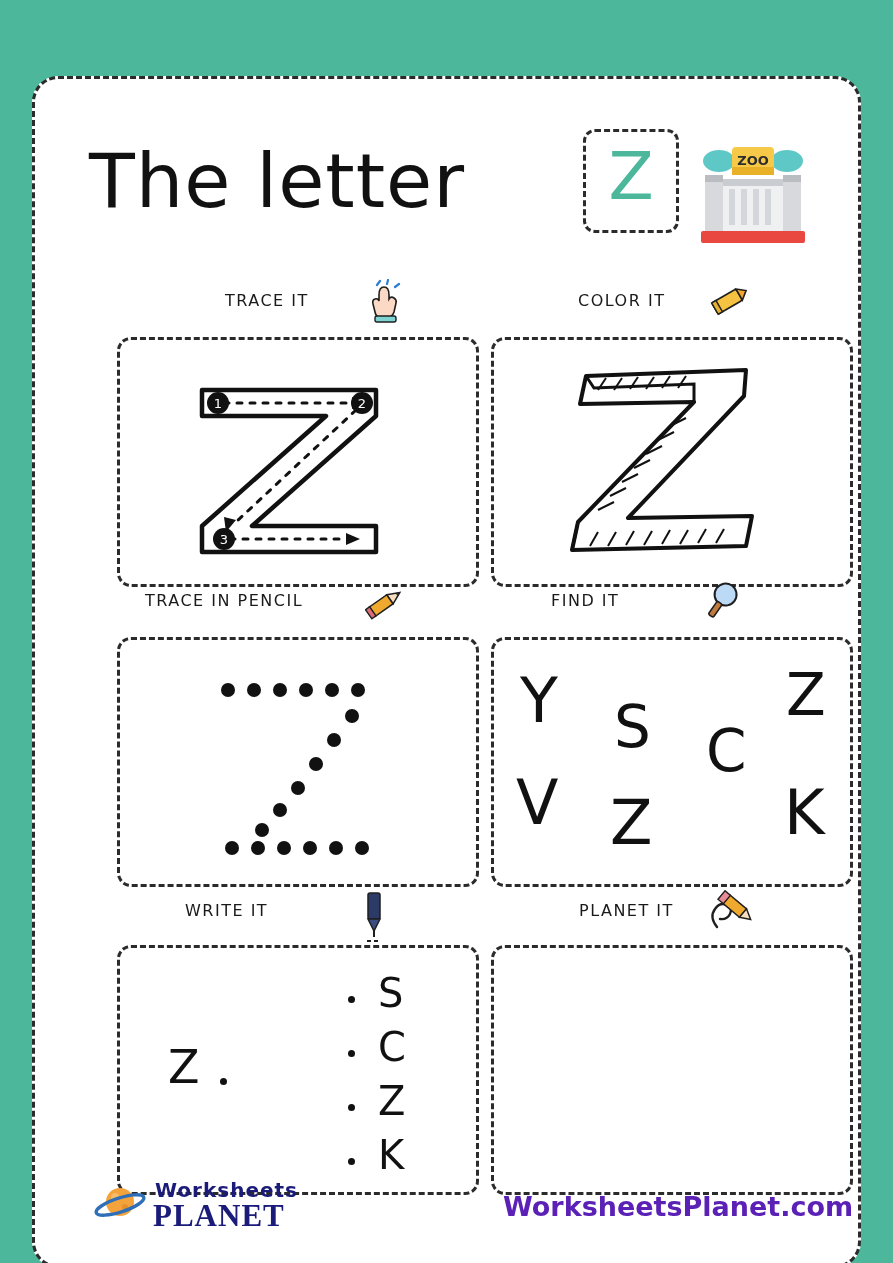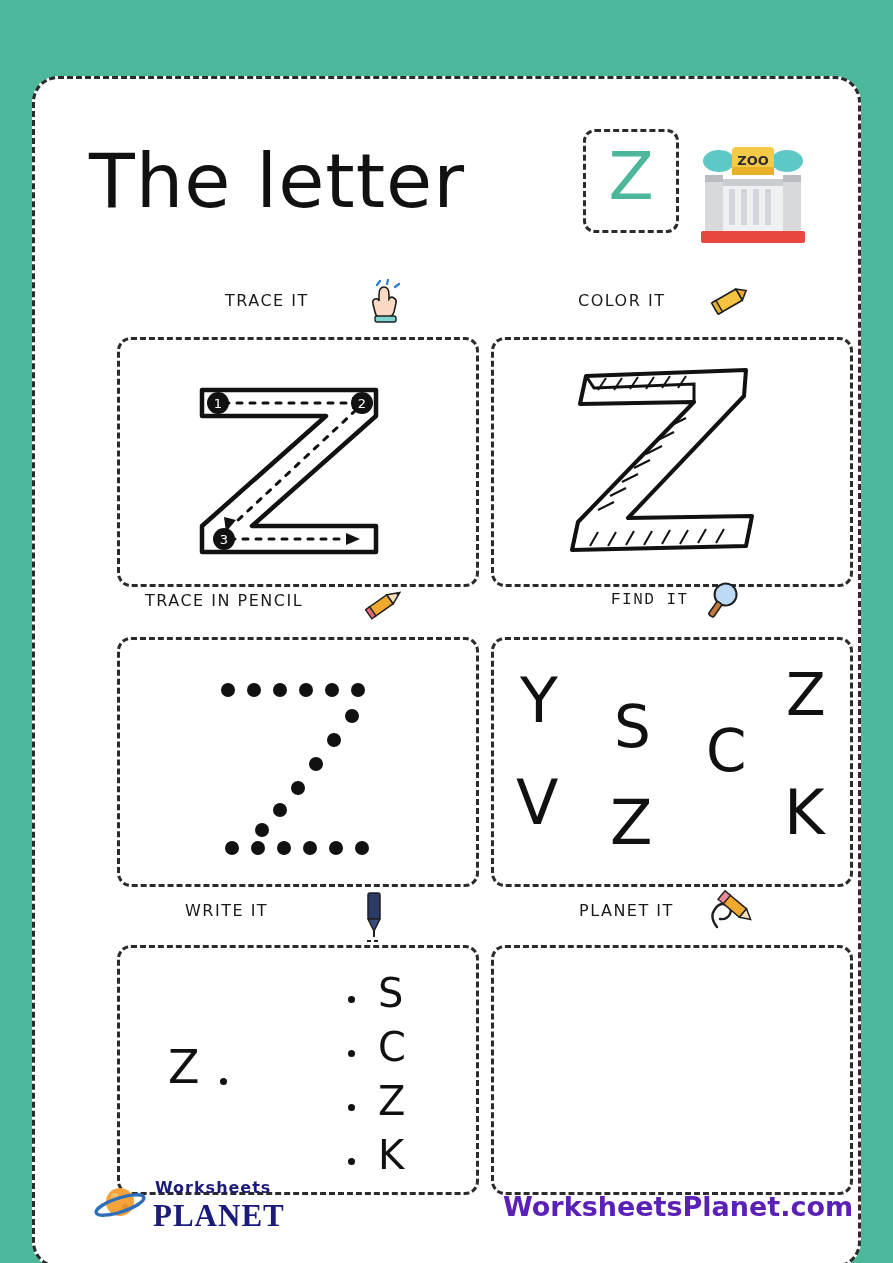--- a/index.html
+++ b/index.html
@@ -124,21 +124,21 @@
   
   .footer-logo {
     position: absolute;
     left: 58px; top: 1095px;
     width: 260px; height: 64px;
   }
   .logo-w {
     position: absolute;
     left: 62px; top: 4px;
     font-family: "DejaVu Sans", sans-serif;
-    font-size: 16px;
+    font-size: 20px;
     font-weight: bold;
     letter-spacing: 1px;
     color: #1b1b7a;
   }
   .logo-p {
     position: absolute;
     left: 60px; top: 24px;
     font-family: Liberation Serif, serif;
     font-size: 31px;
     font-weight: bold;
@@ -300,21 +300,21 @@
           <circle cx="112" cy="208" r="7"></circle>
             <circle cx="138" cy="208" r="7"></circle>
             <circle cx="164" cy="208" r="7"></circle>
           <circle cx="190" cy="208" r="7"></circle>
             <circle cx="216" cy="208" r="7"></circle>
             <circle cx="242" cy="208" r="7"></circle>
         </g>
       </svg>
     </div>
 
-    <div class="sec-head" style="left:576px; top:512px;font-family:Liberation Mono, monospace;">FIND IT</div>
+    <div class="sec-head" style="left:516px; top:512px;">FIND IT</div>
     <svg style="position:absolute; left:666px; top:500px; width:46px; height:46px;" viewBox="0 0 46 46">
       <g transform="rotate(35 23 23)">
         <circle cx="20" cy="16" r="11" fill="#bcd9f5" stroke="#1f1f1f" stroke-width="2"></circle>
         <rect x="17" y="26" width="6" height="16" rx="2" fill="#c07a3e" stroke="#1f1f1f" stroke-width="1.6"></rect>
       </g>
     </svg>
 
     <div class="panel" style="left:456px; top:558px; width:362px; height:250px;">
       <div class="find-letter" style="left:26px; top:30px; font-size:62px;">Y</div>
       <div class="find-letter" style="left:120px; top:58px; font-size:58px;">S</div>

